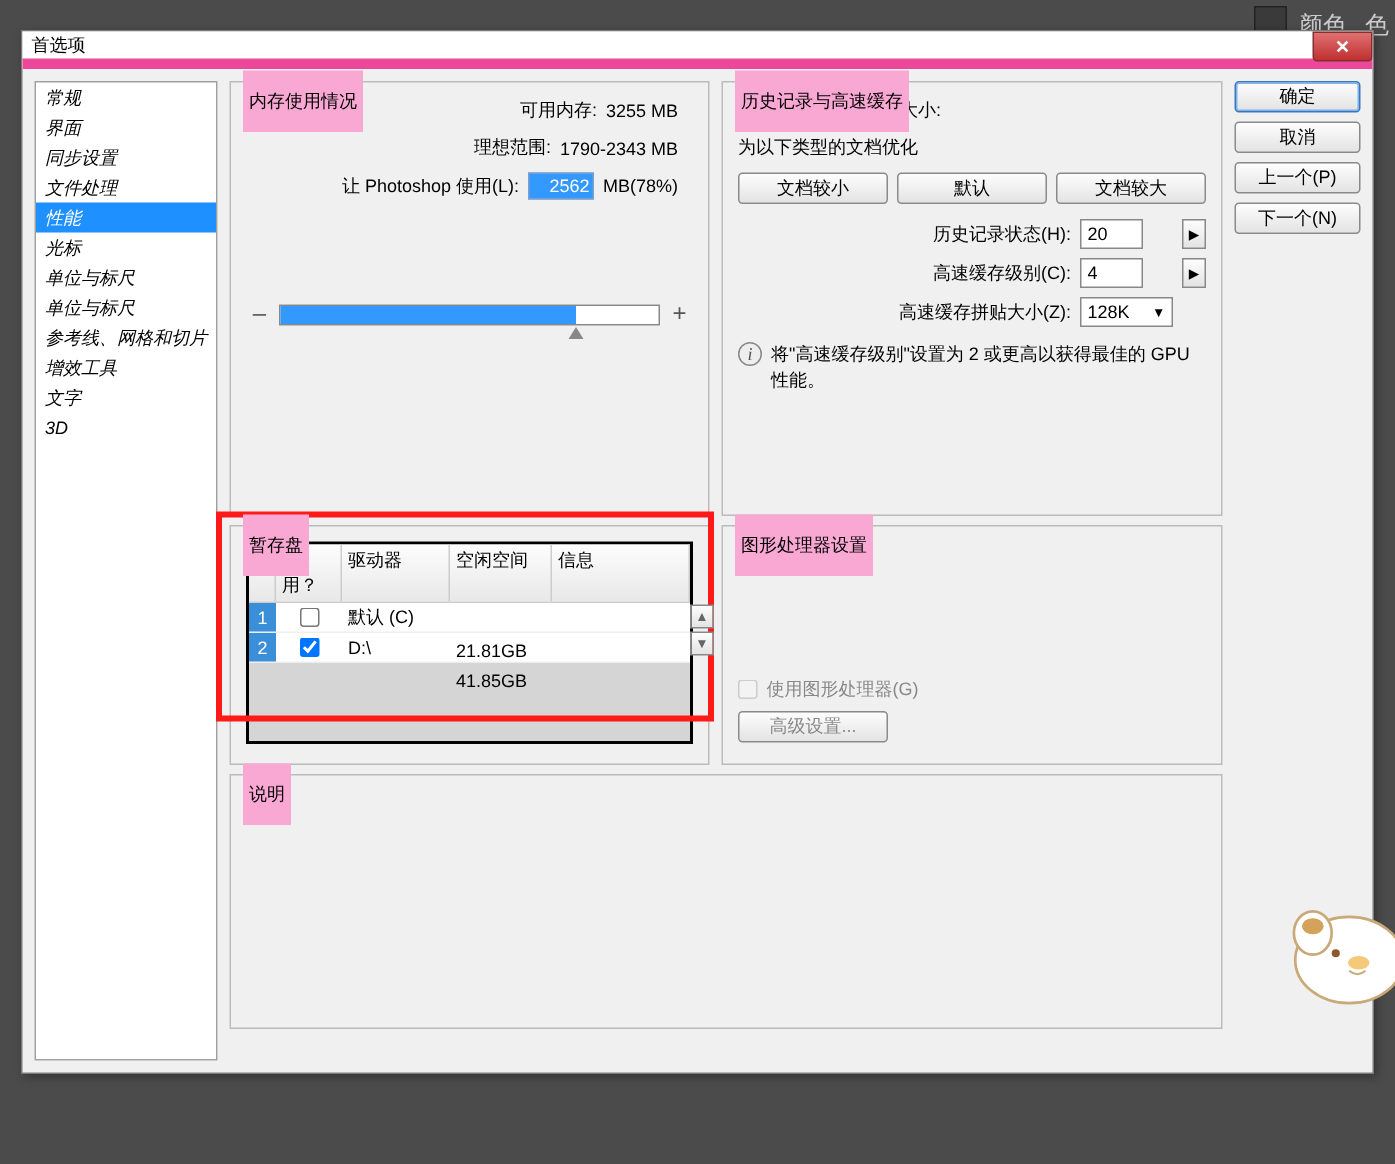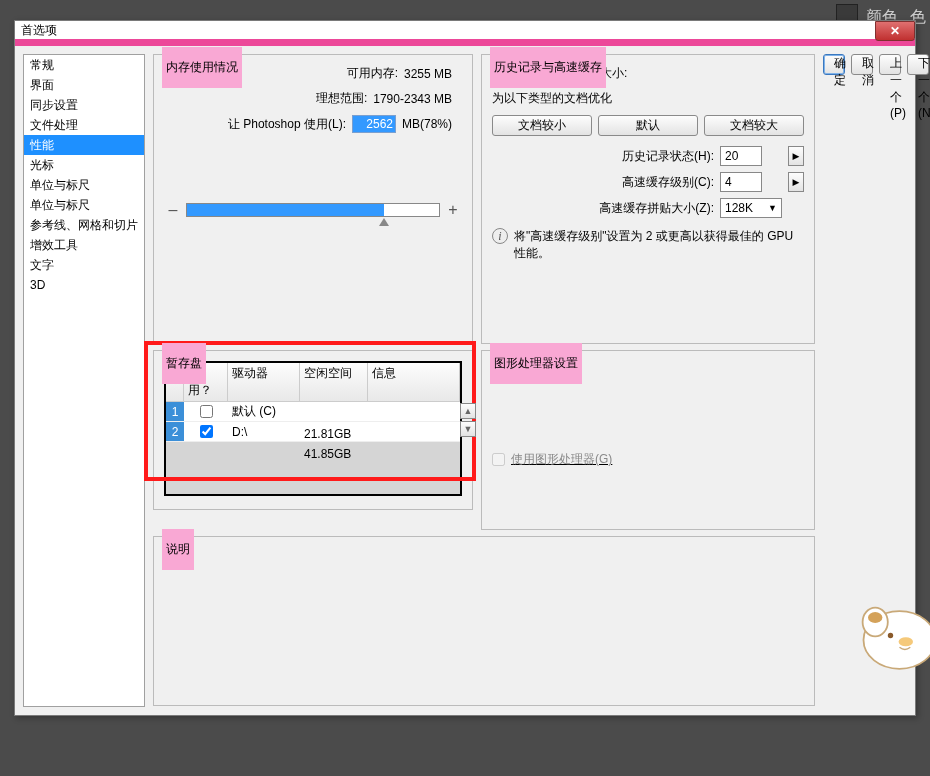--- a/index.html
+++ b/index.html
@@ -9,21 +9,21 @@
 .app-bar-icon { width: 22px; height: 18px; background: #3a3a3a; border: 1px solid #222; }
 .app-bar-label { color: #ccc; font-size: 16px; padding: 3px 4px; }
 
 .dialog { position: absolute; left: 14px; top: 20px; width: 902px; height: 696px; background: #f0f0f0; border: 1px solid #7a7a7a; box-shadow: 2px 2px 6px rgba(0,0,0,.3); }
 .titlebar { height: 25px; background: #fff; display: flex; align-items: center; padding: 0 6px; position: relative; border-bottom: 7px solid #ec4899; }
 .titlebar-text { flex: 1; }
 .close-btn { position: absolute; right: 0; top: 0; width: 40px; height: 20px; background: linear-gradient(#e07070,#c03030); border: 1px solid #803030; border-radius: 0 0 3px 3px; display:flex; align-items:center; justify-content:center; color:#fff; font-weight:bold; cursor:pointer; }
 
 .dialog-body { display: flex; padding: 8px; gap: 8px; height: calc(100% - 25px); }
 
-.sidebar { width: 140px; border: 1px solid #a0a0a0; background: #fff; }
+.sidebar { width: 140px; border: 1px solid #a0a0a0; background: #fff; font-style: italic; }
 .sidebar-item { padding: 2px 6px; cursor: pointer; white-space: nowrap; line-height: 16px; }
 .sidebar-item.selected { background: #1e90ff; color: #fff; }
 
 .main { flex: 1; display: flex; flex-direction: column; gap: 6px; }
 .row { display: flex; gap: 8px; }
 
 .fieldset { border: 1px solid #bbb; padding: 10px 10px 10px 10px; position: relative; }
 .fieldset > .legend { position: absolute; top: -8px; left: 8px; background: #f9a8d4; padding: 12px 4px; }
 
 .mem-box { width: 320px; height: 290px; }
@@ -52,21 +52,21 @@
 .combo { width: 62px; height: 20px; border: 1px solid #888; background:#fff; display:flex; align-items:center; padding: 0 4px; justify-content:space-between; }
 .combo .arrow { font-size: 9px; }
 
 .info-row { display:flex; gap:6px; margin-top:10px; align-items:flex-start; }
 .info-icon { width:16px; height:16px; border-radius:50%; border:1px solid #888; display:flex; align-items:center; justify-content:center; font-style:italic; font-family: Georgia, serif; color:#555; background:#eee; }
 .info-text { flex:1; font-size:12px; }
 
 .scratch-row { display:flex; gap:8px; }
 .scratch-box { width: 320px; height: 160px; position:relative; }
 .scratch-highlight { position:absolute; border: 4px solid #ff1a1a; pointer-events:none; }
-.gpu-box { flex:1; height:180px;text-decoration:underline; }
+.gpu-box { flex:1; height:160px; }
 
 .table { border: 2px solid #000000; background:#fff; }
 .table-header { display:flex; background: linear-gradient(#fdfdfd,#e8e8e8); border-bottom: 1px solid #ccc; }
 .th { padding: 2px 4px; border-right: 1px solid #ccc; }
 .th0 { width: 18px; } .th1 { width: 44px; } .th2 { width: 72px; } .th3 { width: 68px; } .th4 { flex:1; }
 .table-body { }
 .tr { display:flex; border-bottom: 1px solid #eee; align-items:center; height: 20px; }
 .td { padding: 0 4px; }
 .rownum { width:18px; background:#3b8fd8; color:#fff; text-align:center; height:100%; display:flex; align-items:center; justify-content:center; }
 .chk { width:44px; display:flex; justify-content:center; }
@@ -76,21 +76,21 @@
 .table-side { position:absolute; right: -4px; top: 52px; display:flex; flex-direction:column; gap:2px; }
 .arrow-btn { width:16px; height:16px; border:1px solid #888; background:linear-gradient(#fdfdfd,#e3e3e3); display:flex; align-items:center; justify-content:center; font-size:9px; color:#666; }
 
 .gpu-check { display:flex; align-items:center; gap:6px; margin-top:90px; }
 .gpu-check input { width:13px; height:13px; }
 .gpu-check label { color:#888; }
 .gpu-adv { margin-top:6px; }
 
 .desc-box { height: 170px; }
 
-.right-col { width: 100px; display:flex; gap:6px; }
+.right-col { width: 100px; display:flex; flex-direction:column; gap:6px; }
 .right-col .win-btn { width:100%; min-width:0; }
 .right-col .primary { border-color:#3a78c0; box-shadow: 0 0 0 1px #7fb2e8 inset; }
 
 .mascot { position:absolute; right:-10px; bottom:100px; width:90px; height:90px; }
 .mascot svg { width:100%; height:100%; }
 </style>
 </head>
 <body>
 
 <div class="app-bar">
@@ -223,20 +223,23 @@
             <div class="arrow-btn">▼</div>
           </div>
         </div>
 
         <div class="fieldset gpu-box">
           <span class="legend">图形处理器设置</span>
           <div class="gpu-check">
             <input type="checkbox" disabled="" style="">
             <label>使用图形处理器(G)</label>
           </div>
+          <div class="gpu-adv">
+            <button class="win-btn" disabled="">高级设置...</button>
+          </div>
         </div>
       </div>
 
       <div class="fieldset desc-box">
         <span class="legend">说明</span>
       </div>
     </div>
 
     <div class="right-col">
       <button class="win-btn primary">确定</button>

